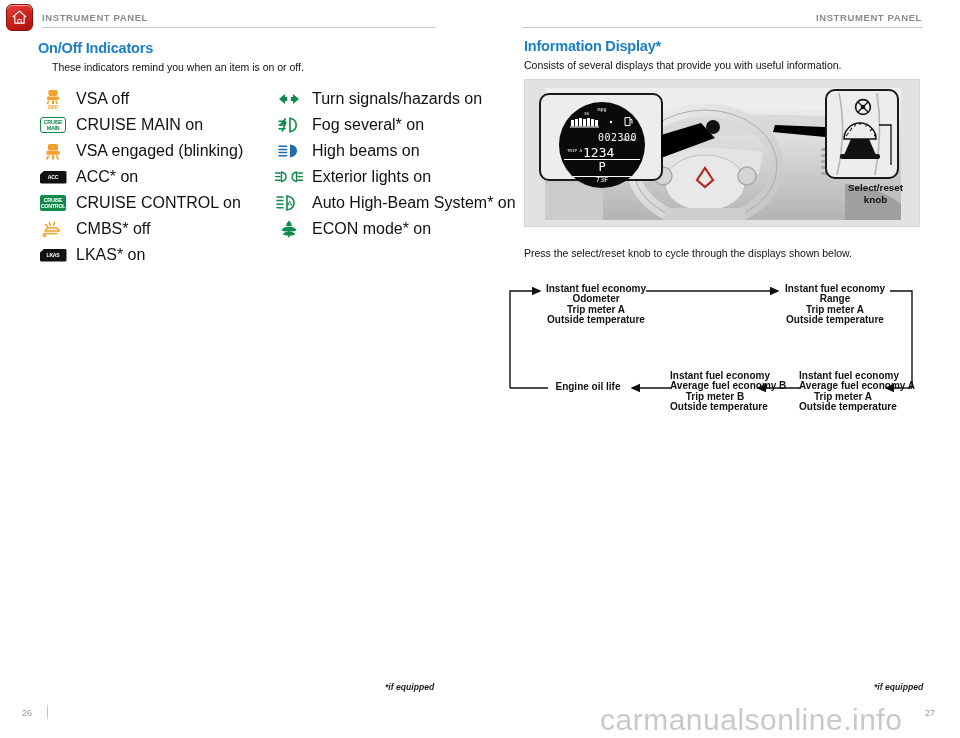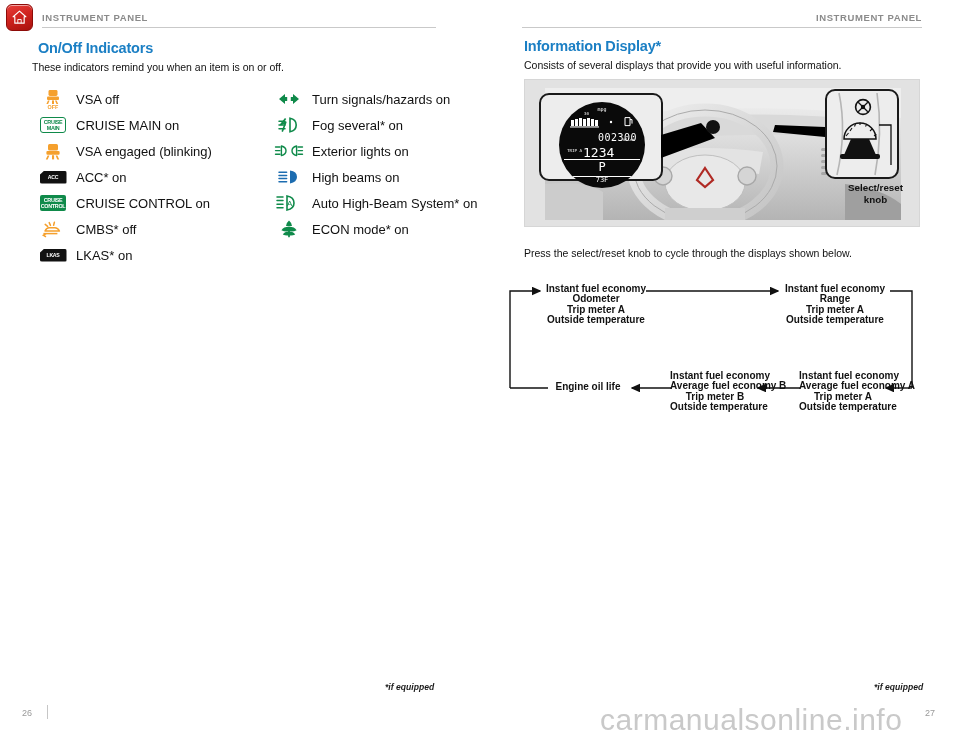--- a/index.html
+++ b/index.html
@@ -54,21 +54,21 @@
   }
 
   
   .ind-col { position:absolute; }
   .ind-row { display:flex; align-items:center; height:26px; }
   .ind-ico {
     width:34px; min-width:34px; height:24px;
     display:flex; align-items:center; justify-content:center;
   }
   .ind-lbl {
-    font-size:13px; color:#111; padding-left:6px; white-space:nowrap;
+    font-size:16px; color:#111; padding-left:6px; white-space:nowrap;
   }
 
   
   .badge {
     font-family:"Liberation Sans", sans-serif;
     font-weight:bold; text-align:center;
     line-height:6.5px; letter-spacing:-.3px;
   }
   .badge-cruise-main {
     width:26px; height:16px; border:1.6px solid #0f8a4a; border-radius:3px;
@@ -153,21 +153,21 @@
   </div>
 
   <div class="hdr hdr-right">
     <div class="hdr-title">INSTRUMENT PANEL</div>
     <div class="hdr-rule"></div>
   </div>
 
   <div class="page page-left">
 
     <h2 class="sec" style="left:38px; top:40px;">On/Off Indicators</h2>
-    <p class="sec-sub" style="left:32px; top:61px; width:400px;">These indicators remind you when an item is on or off.</p>
+    <p class="sec-sub" style="left:52px; top:61px; width:400px;">These indicators remind you when an item is on or off.</p>
 
     <div class="ind-col" style="left:36px; top:86px;">
 
       <div class="ind-row">
         <div class="ind-ico">
           <svg width="20" height="22" viewBox="0 0 20 22">
             <g fill="#f5a02d">
               <rect x="5.5" y="2" width="9" height="6" rx="1.4"></rect>
               <rect x="4" y="8.6" width="12" height="3.4" rx="1"></rect>
               <path d="M5 12.6 l-1.6 3.4 h1.7 l1.5-3.4z"></path>
@@ -270,53 +270,53 @@
             <path d="M14 2.2 q6.2 1.2 6.2 6.8 T14 15.8 Z" fill="none" stroke="#0f8a4a" stroke-width="1.6"></path>
             <g stroke="#0f8a4a" stroke-width="1.5" stroke-linecap="round">
               <path d="M3 5.2 h6"></path>
                 <path d="M3 9 h6"></path>
                 <path d="M3 12.8 h6"></path>
             </g>
             <path d="M9.6 2.4 L4.8 8.4 L9.8 6.2 L6.2 15.6" fill="none" stroke="#0f8a4a" stroke-width="1.6" stroke-linejoin="round"></path>
           </svg>
         </div>
         <div class="ind-lbl">Fog several* on</div>
+      </div>
+
+      <div class="ind-row">
+        <div class="ind-ico">
+          <svg width="26" height="16" viewBox="0 0 26 16">
+            <path d="M14 1.6 q7 1 7 6.4 T14 14.4 Z" fill="#1c6cb0"></path>
+            <g stroke="#1c6cb0" stroke-width="1.5" stroke-linecap="round">
+              <path d="M3 3.2 h7.6"></path>
+                <path d="M3 6.4 h7.6"></path>
+              <path d="M3 9.6 h7.6"></path>
+                <path d="M3 12.8 h7.6"></path>
+            </g>
+          </svg>
+        </div>
+        <div class="ind-lbl">High beams on</div>
       </div>
 
       <div class="ind-row">
         <div class="ind-ico">
           <svg width="30" height="14" viewBox="0 0 30 14">
             <g stroke="#0f8a4a" stroke-width="1.4" fill="none" stroke-linecap="round">
               <path d="M1.5 3 h4.5"></path>
                 <path d="M1.5 6.6 h4.5"></path>
                 <path d="M1.5 10.2 h4.5"></path>
               <path d="M7.4 2 q4.6 1.2 4.6 4.8 T7.4 11.6 Z" stroke-linejoin="round"></path>
               <path d="M28.5 3 h-4.5"></path>
                 <path d="M28.5 6.6 h-4.5"></path>
                 <path d="M28.5 10.2 h-4.5"></path>
               <path d="M22.6 2 q-4.6 1.2 -4.6 4.8 T22.6 11.6 Z" stroke-linejoin="round"></path>
             </g>
           </svg>
         </div>
         <div class="ind-lbl">Exterior lights on</div>
-      </div>
-
-      <div class="ind-row">
-        <div class="ind-ico">
-          <svg width="26" height="16" viewBox="0 0 26 16">
-            <path d="M14 1.6 q7 1 7 6.4 T14 14.4 Z" fill="#1c6cb0"></path>
-            <g stroke="#1c6cb0" stroke-width="1.5" stroke-linecap="round">
-              <path d="M3 3.2 h7.6"></path>
-                <path d="M3 6.4 h7.6"></path>
-              <path d="M3 9.6 h7.6"></path>
-                <path d="M3 12.8 h7.6"></path>
-            </g>
-          </svg>
-        </div>
-        <div class="ind-lbl">High beams on</div>
       </div>
 
       <div class="ind-row">
         <div class="ind-ico">
           <svg width="28" height="18" viewBox="0 0 28 18">
             <g stroke="#0f8a4a" stroke-width="1.5" stroke-linecap="round">
               <path d="M2 3 h6"></path>
                 <path d="M2 6.6 h6"></path>
                 <path d="M2 10.2 h6"></path>
                 <path d="M2 13.8 h6"></path>

